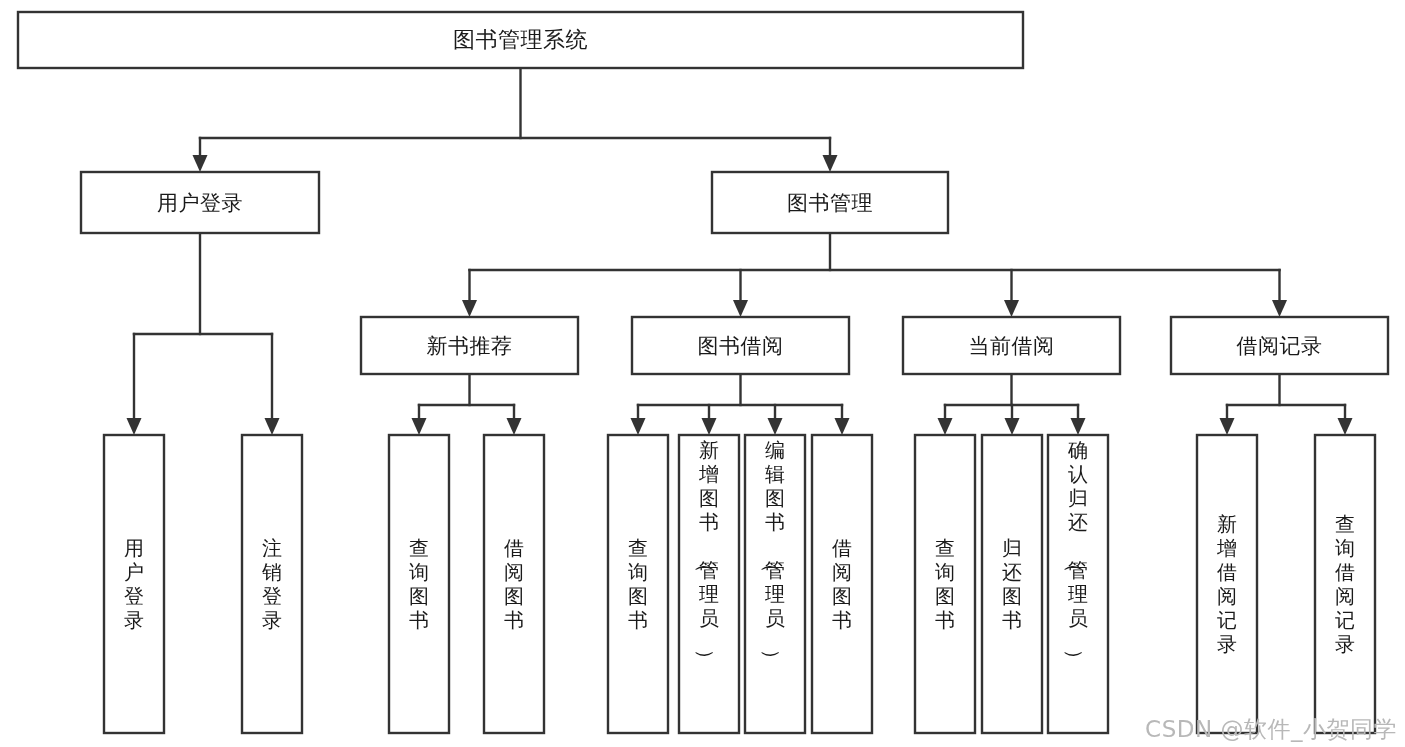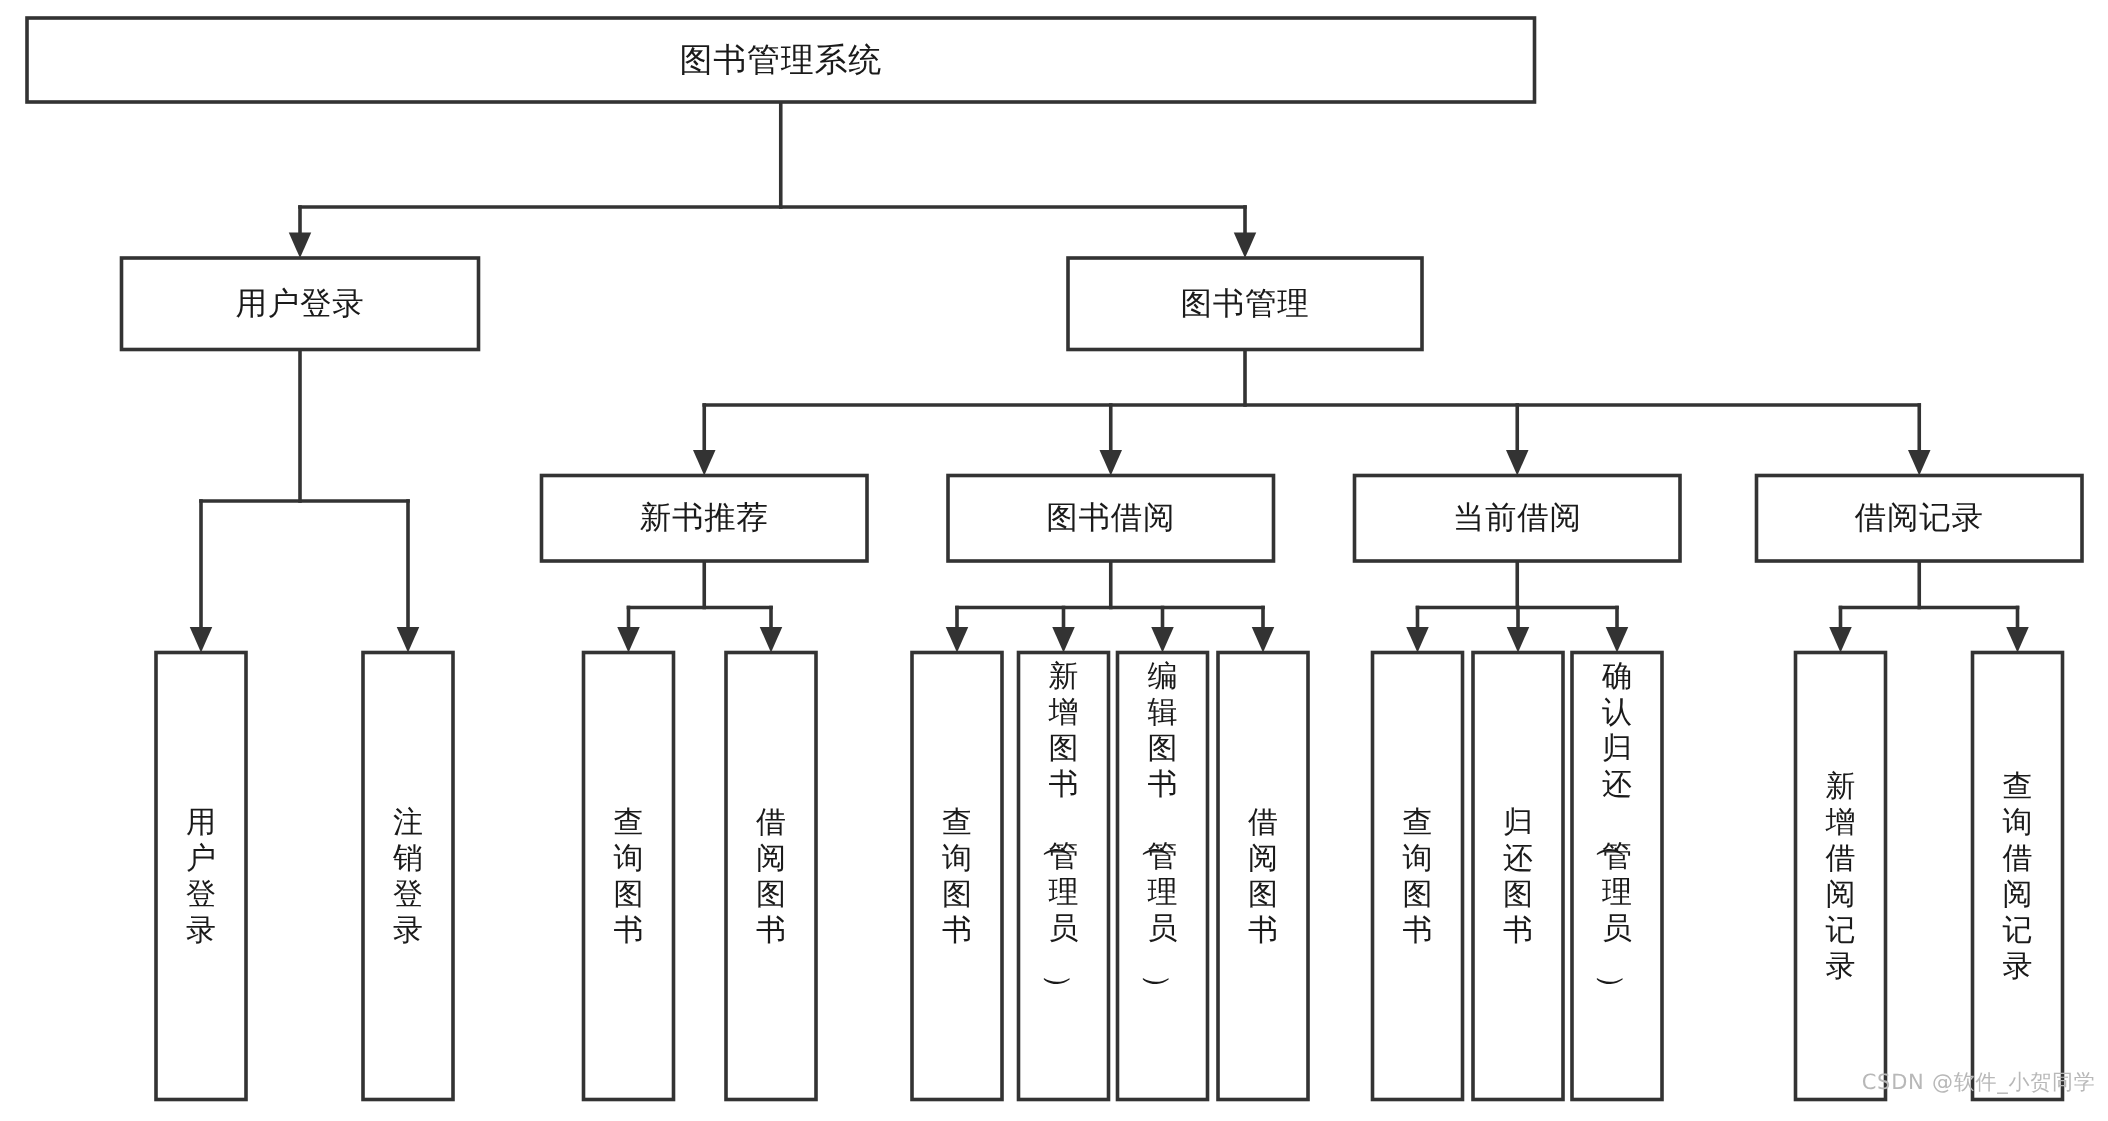--- a/index.html
+++ b/index.html
@@ -57,23 +57,23 @@
     fill: none;
     stroke-linecap: square;
   }
   .arrow-head {
     fill: #333333;
     stroke: none;
   }
   .watermark {
     position: absolute;
     right: 8px;
-    bottom: 16px;
-    font-family: "DejaVu Sans", "Liberation Sans", sans-serif;
-    font-size: 14px;
+    bottom: 2px;
+    font-family: "DejaVu Sans", "Liberation Sans", sans-serif;
+    font-size: 23px;
     color: #b8b8b8;
     white-space: nowrap;
     user-select: none;
     letter-spacing: 0.5px;
   }
 </style>
 </head>
 <body>
 
 <div id="diagram-root">

